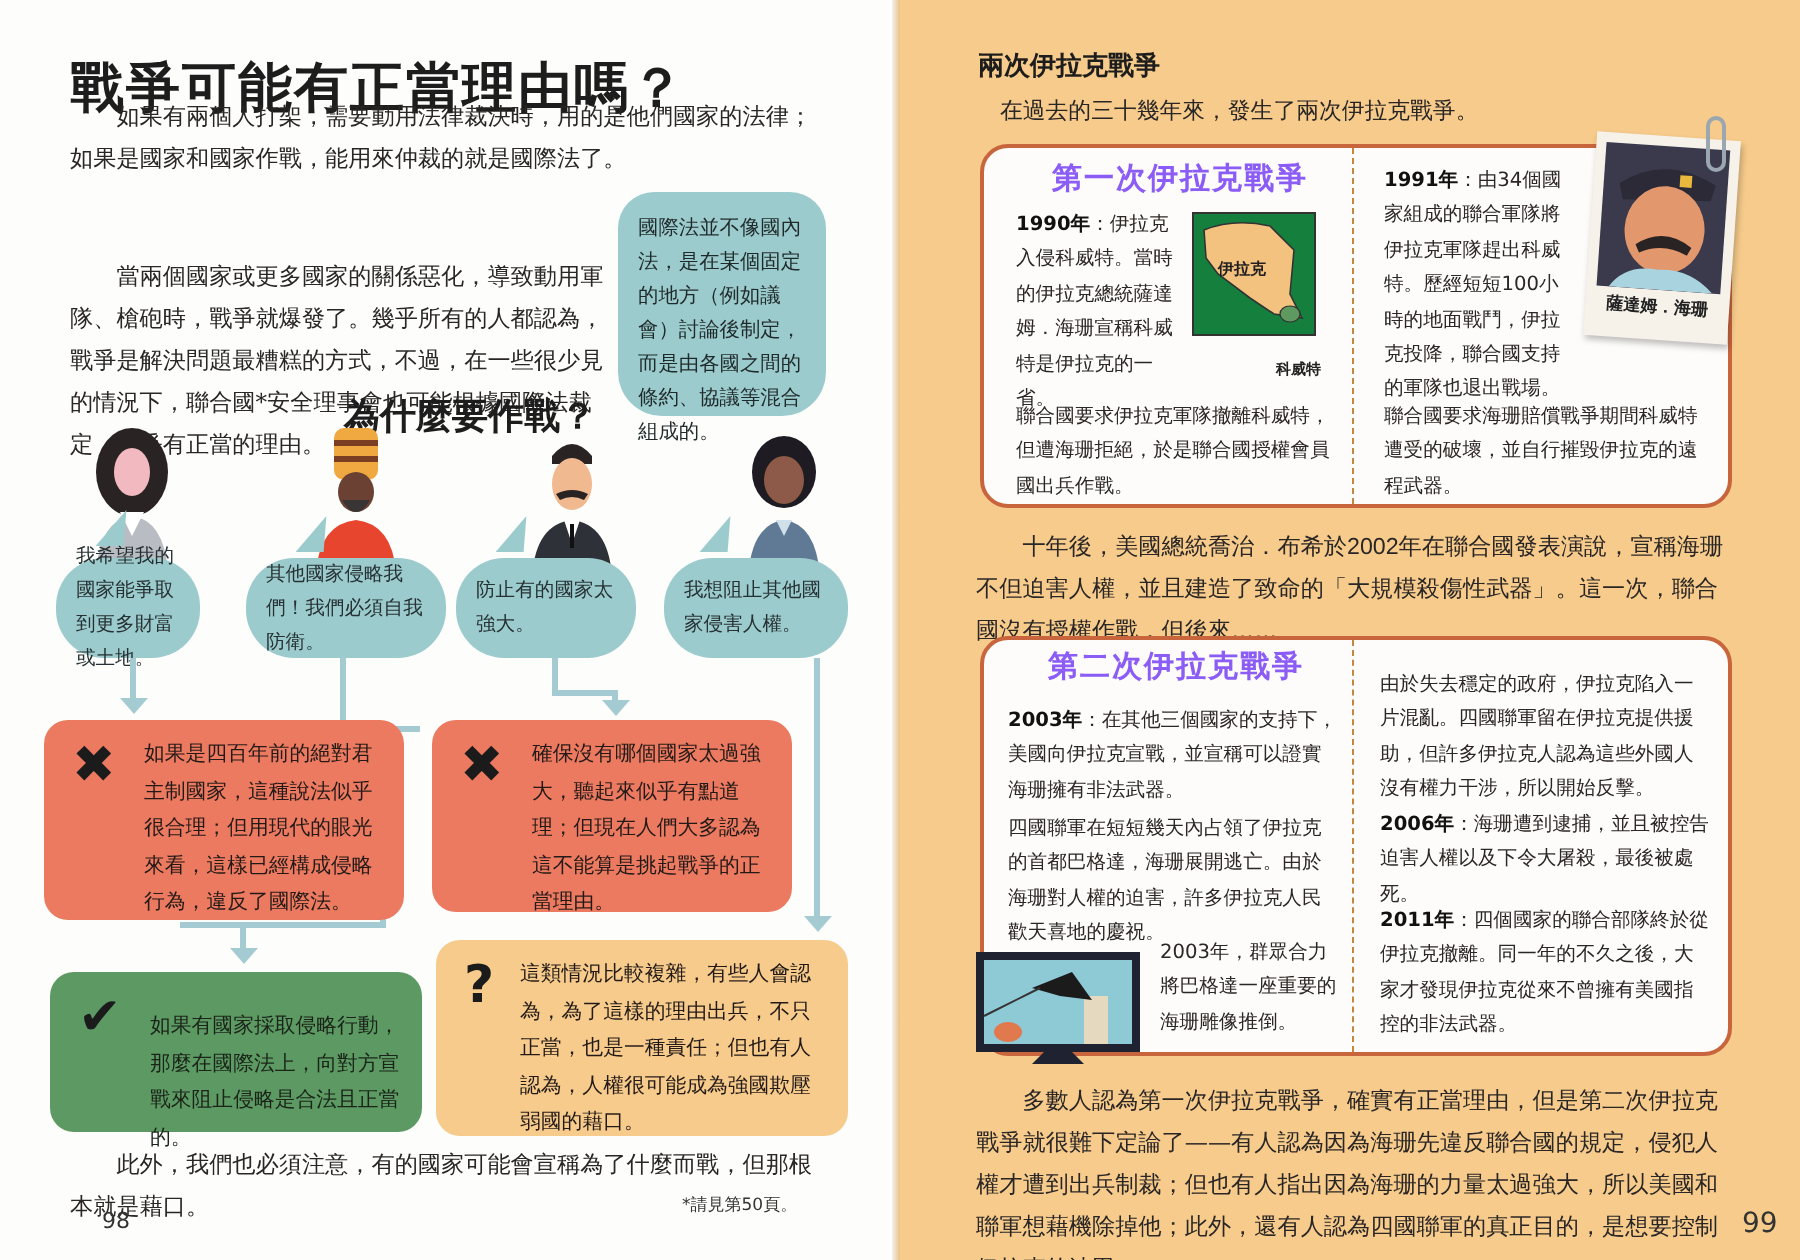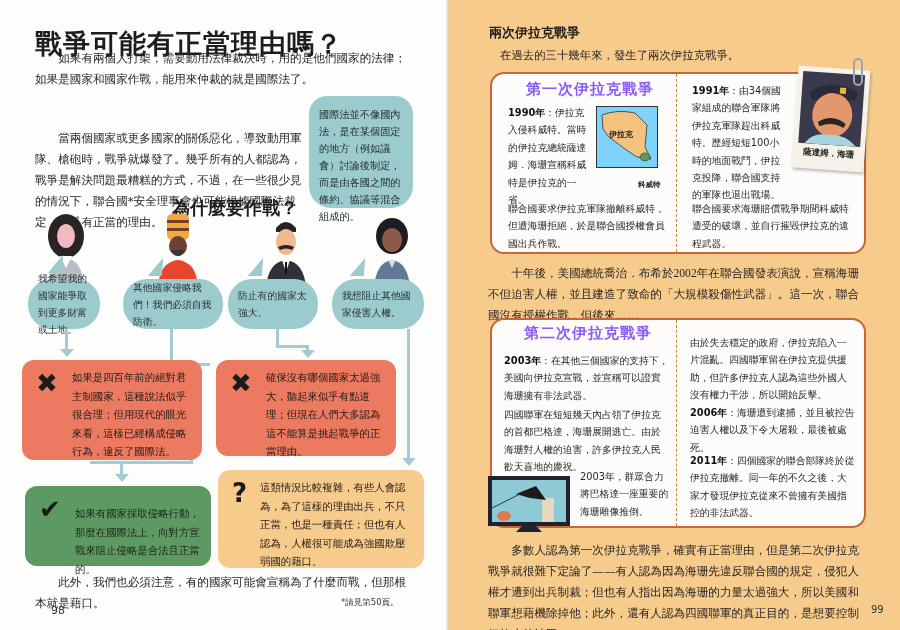--- a/index.html
+++ b/index.html
@@ -39,23 +39,23 @@
   .pagenum-left { left: 6px; top: 604px; font-size: 11px; color: #333; margin-left: 45px; }
 
   
   .r-heading { left: 489px; top: 24px; font-size: 13px; font-weight: bold; color: #1d1d1d; }
   .r-intro { left: 500px; top: 48px; font-size: 11.4px; color: #2a2626; }
   .card { background: #fdfcfa; border: 2px solid #c8653d; border-radius: 14px; }
   .card-divider { position: absolute; width: 0; border-left: 1.5px dashed #c4873f; }
   .card-title { font-size: 15px; font-weight: bold; color: #8b5cf6; letter-spacing: 1px; }
   .card-text { font-size: 9.8px; line-height: 17.4px; color: #2c2624; }
   .card-text b { font-weight: bold; color: #111; }
-  .mid-para { left: 488px; top: 263px; width: 380px; font-size: 11.6px; line-height: 21px; color: #2a2626; text-indent: 2em; font-family: Liberation Serif, serif; }
+  .mid-para { left: 488px; top: 263px; width: 380px; font-size: 11.6px; line-height: 21px; color: #2a2626; text-indent: 2em; font-family: Liberation Sans, sans-serif; }
   .end-para { left: 488px; top: 540px; width: 380px; font-size: 11.6px; line-height: 21px; color: #2a2626; text-indent: 2em; font-family: "DejaVu Serif", serif; }
-  .pagenum-right { left: 871px; top: 604px; font-size: 10px; color: #333; }
+  .pagenum-right { left: 871px; top: 604px; font-size: 14px; color: #333; }
 
   .photo { left: 795px; top: 68px; width: 72px; height: 102px; background: #f6f2ea; transform: rotate(4deg); box-shadow: 1px 2px 3px rgba(0,0,0,0.25); }
   .photo-inner { position: absolute; left: 5px; top: 5px; width: 62px; height: 72px; background: #3b3a4d; overflow: hidden; }
   .photo-caption { position: absolute; left: 0; top: 80px; width: 72px; text-align: center; font-size: 8.5px; font-weight: bold; color: #222; }
   .paperclip { left: 853px; top: 58px; width: 10px; height: 28px; border: 2px solid #9aa7b0; border-radius: 6px; }
 </style>
 </head>
 <body>
 
 <div class="page-left"></div>
@@ -155,21 +155,21 @@
 
 <div class="abs r-heading">兩次伊拉克戰爭</div>
 <div class="abs r-intro serif">在過去的三十幾年來，發生了兩次伊拉克戰爭。</div>
 
 <div class="abs card" style="left:490px; top:72px; width:376px; height:182px;"></div>
 <div class="card-divider abs" style="left:676px; top:74px; height:178px;"></div>
 <div class="abs card-title" style="left:526px; top:80px;">第一次伊拉克戰爭</div>
 <div class="abs card-text" style="left:508px; top:104px; width:82px;">
   <b>1990年</b><span>：伊拉克入侵科威特。當時的伊拉克總統薩達姆．海珊宣稱科威特是伊拉克的一省。</span>
 </div>
-<div class="abs" style="left:596px; top:106px; width:62px; height:62px; background:#7dd3fc; border:1.5px solid #333;">
+<div class="abs" style="left:596px; top:106px; width:62px; height:62px; background:#15803d; border:1.5px solid #333;">
   <svg width="60" height="60" viewBox="0 0 60 60">
     <path d="M5 8 Q20 2 38 6 L50 18 L48 40 L54 52 L40 50 L28 42 L12 30 L6 22 Z" fill="#f2c27e" stroke="#333" stroke-width="0.8"></path>
     <ellipse cx="48" cy="50" rx="5" ry="4" fill="#5e9a5f" stroke="#333" stroke-width="0.6"></ellipse>
   </svg>
   <span class="abs" style="left:12px; top:22px; font-size:8px; font-weight:bold;">伊拉克</span>
 </div>
 <span class="abs" style="left:638px; top:180px; font-size:7.5px; font-weight:bold; color:#222;">科威特</span>
 <div class="abs card-text" style="left:508px; top:200px; width:164px;">聯合國要求伊拉克軍隊撤離科威特，但遭海珊拒絕，於是聯合國授權會員國出兵作戰。</div>
 
 <div class="abs card-text" style="left:692px; top:82px; width:96px;">

